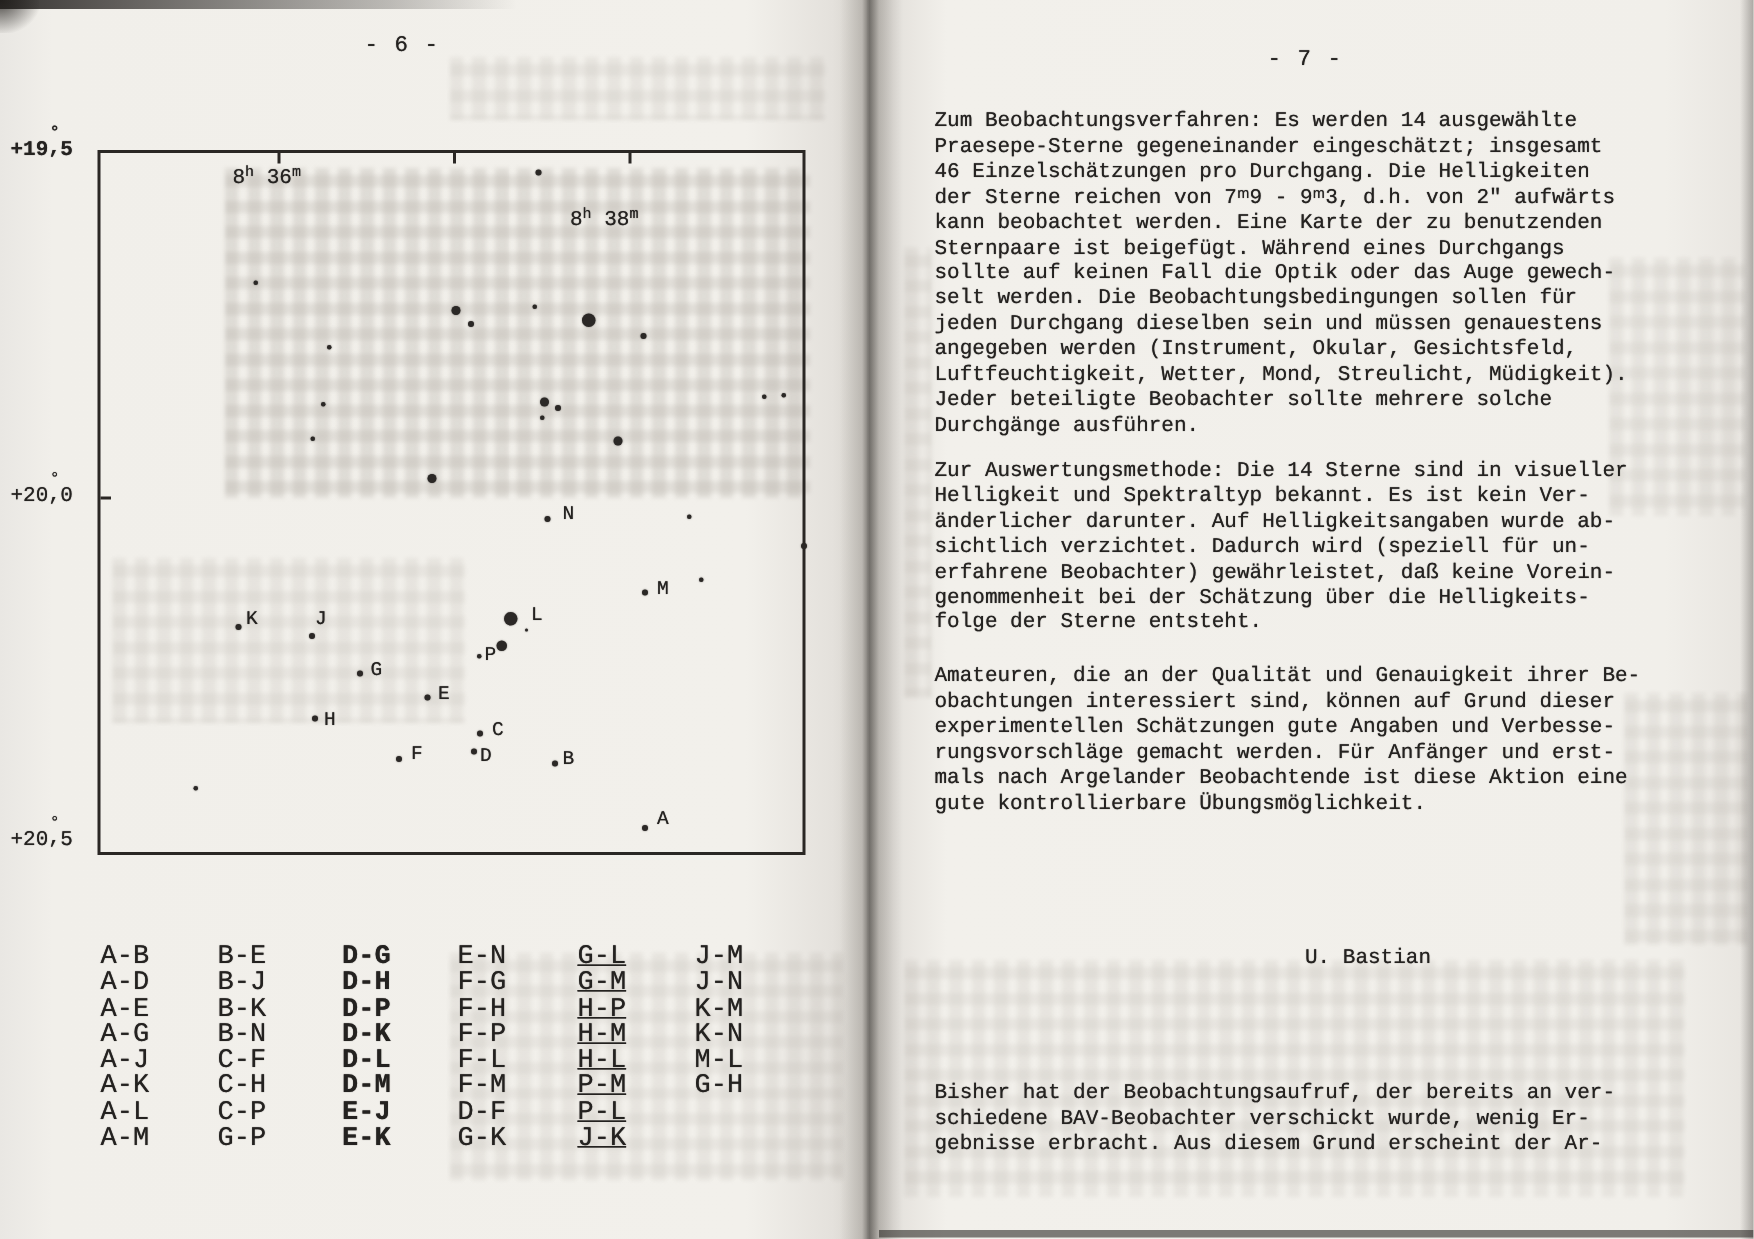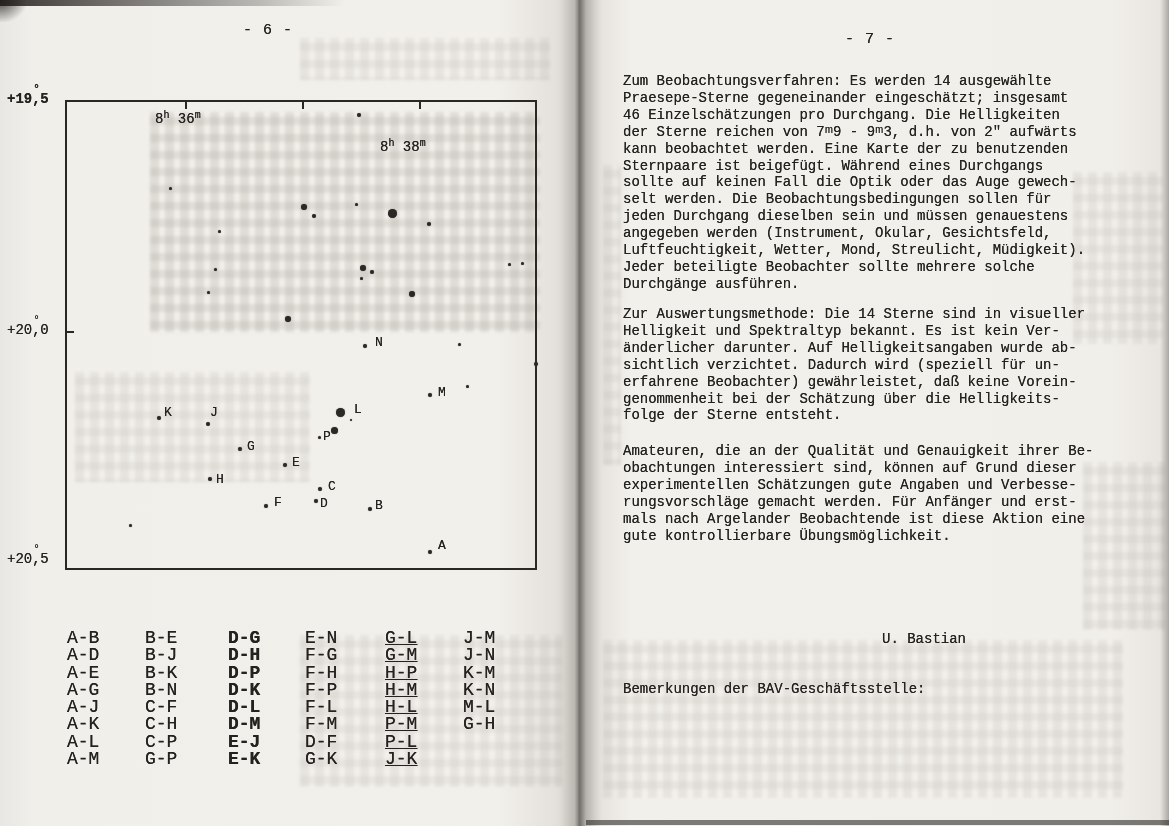--- a/index.html
+++ b/index.html
@@ -39,21 +39,21 @@
   .star-label { position:absolute; font-size:13px; }
 
   .pairs-heading { position:absolute; left:64px; top:600px; font-size:15px; }
   .pairs-grid { position:absolute; left:67px; top:630px; width:470px; height:145px; }
   .pair-col { position:absolute; top:0; }
   .pair { font-size:18px; line-height:17.3px; }
 
   
   .pnum-right { position:absolute; left:267px; top:31px; font-size:15px; letter-spacing:1px; }
   .para { position:absolute; left:45px; width:512px; font-size:14px; line-height:16.9px; white-space:pre-line; }
-  .sig { position:absolute; left:292px; top:631px; font-size:14px;margin-left:12px; }
+  .sig { position:absolute; left:292px; top:631px; font-size:14px; }
   .sect-heading { position:absolute; left:45px; top:681px; font-size:14px; }
   .para-line { position:absolute; left:45px; font-size:14px; white-space:pre; }
   .uline { text-decoration:underline; text-underline-offset:3px; }
 
   
   .bleed { position:absolute; filter:blur(1.4px); opacity:.55; pointer-events:none;
     background:
       repeating-linear-gradient(90deg, rgba(130,122,112,.30) 0 9px, rgba(130,122,112,0) 9px 15px),
       repeating-linear-gradient(180deg, rgba(0,0,0,0) 0 5px, rgba(130,122,112,.28) 5px 13px, rgba(0,0,0,0) 13px 17px);
   }
@@ -240,21 +240,23 @@
 folge der Sterne entsteht.</div>
   <div class="para ink" style="top:443px;">Amateuren, die an der Qualität und Genauigkeit ihrer Be-
 obachtungen interessiert sind, können auf Grund dieser
 experimentellen Schätzungen gute Angaben und Verbesse-
 rungsvorschläge gemacht werden. Für Anfänger und erst-
 mals nach Argelander Beobachtende ist diese Aktion eine
 gute kontrollierbare Übungsmöglichkeit.</div>
 
   <div class="sig ink">U. Bastian</div>
 
-  <div class="sect-heading ink">Bemerkungen der BAV-Geschäftsstelle:</div>
-
+
+  <div class="para ink" style="top:721px;">Bisher hat der Beobachtungsaufruf, der bereits an ver-
+schiedene BAV-Beobachter verschickt wurde, wenig Er-
+gebnisse erbracht. Aus diesem Grund erscheint der Ar-</div>
 </section>
 
 <div class="gutter"></div>
 <div class="edge-top"></div>
 <div class="corner-tl"></div>
 <div class="edge-bottom"></div>
 <div class="edge-right"></div>
 
 </body></html>

